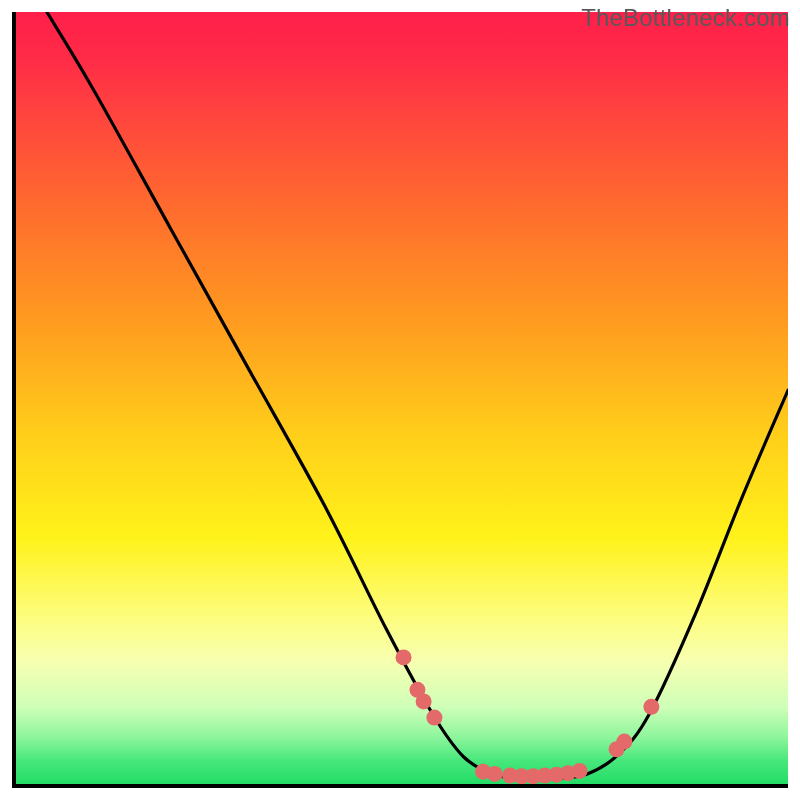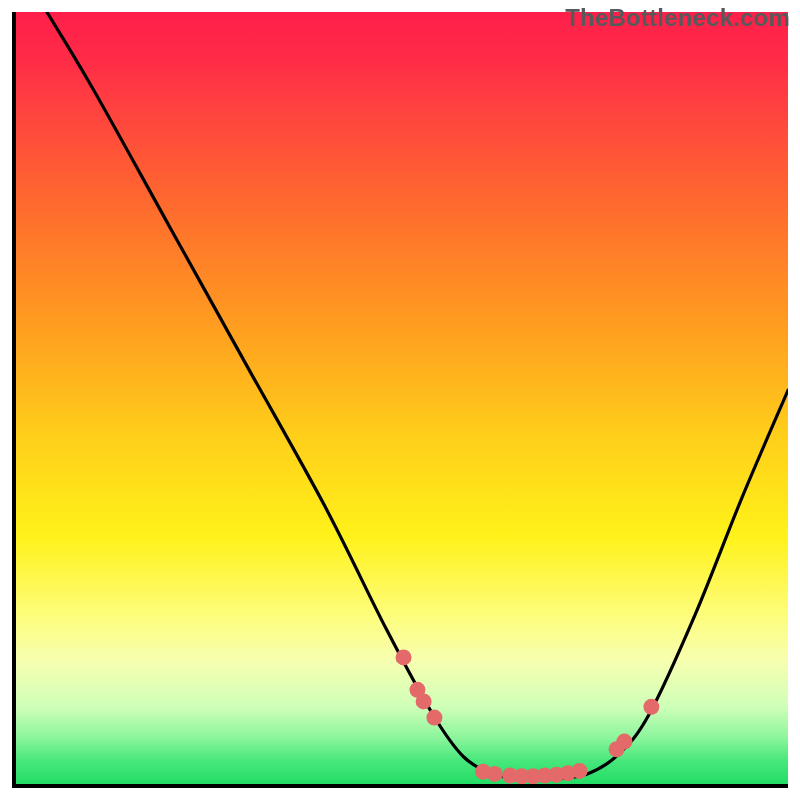--- a/index.html
+++ b/index.html
@@ -15,21 +15,21 @@
     position: relative;
     width: 800px;
     height: 800px;
     box-sizing: border-box;
   }
   .watermark {
     position: absolute;
     top: 4px;
     right: 10px;
     font-size: 24px;
-    font-weight: 700;
+    font-weight: 400;
     color: #58595b;
     letter-spacing: 0.2px;
     z-index: 50;
   }
   .plot-area {
     position: absolute;
     left: 12px;
     top: 12px;
     width: 776px;
     height: 776px;

